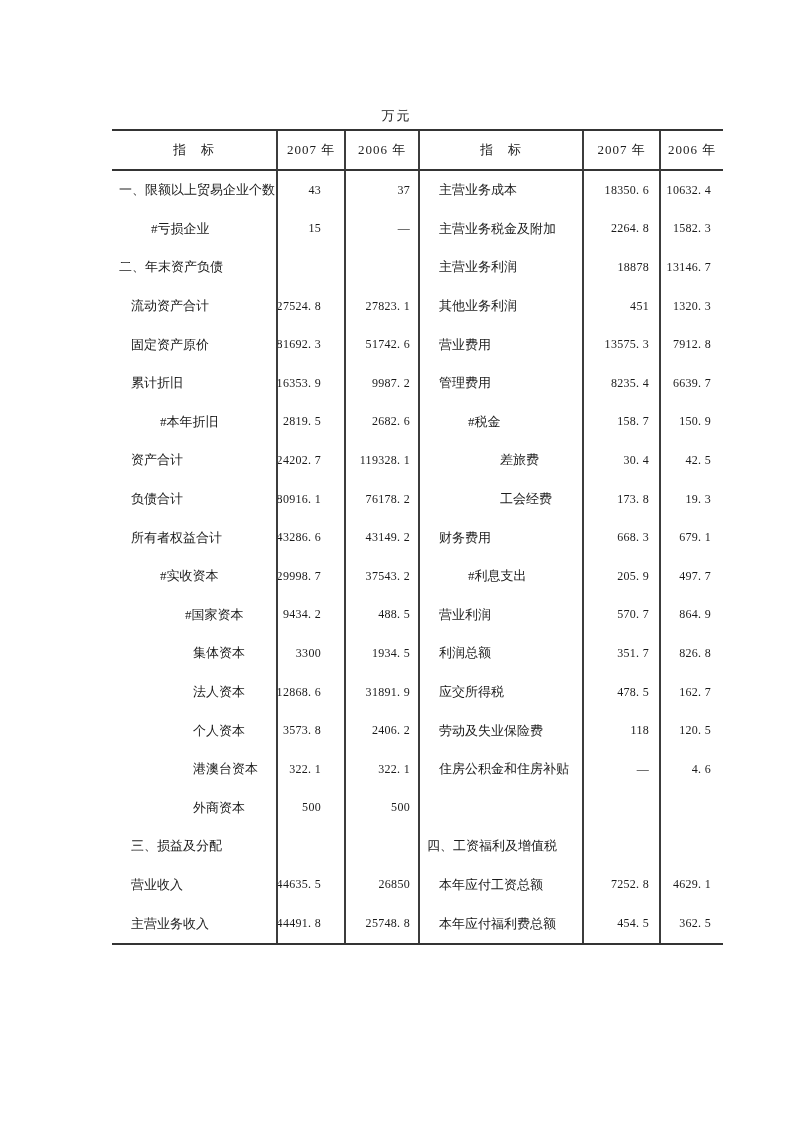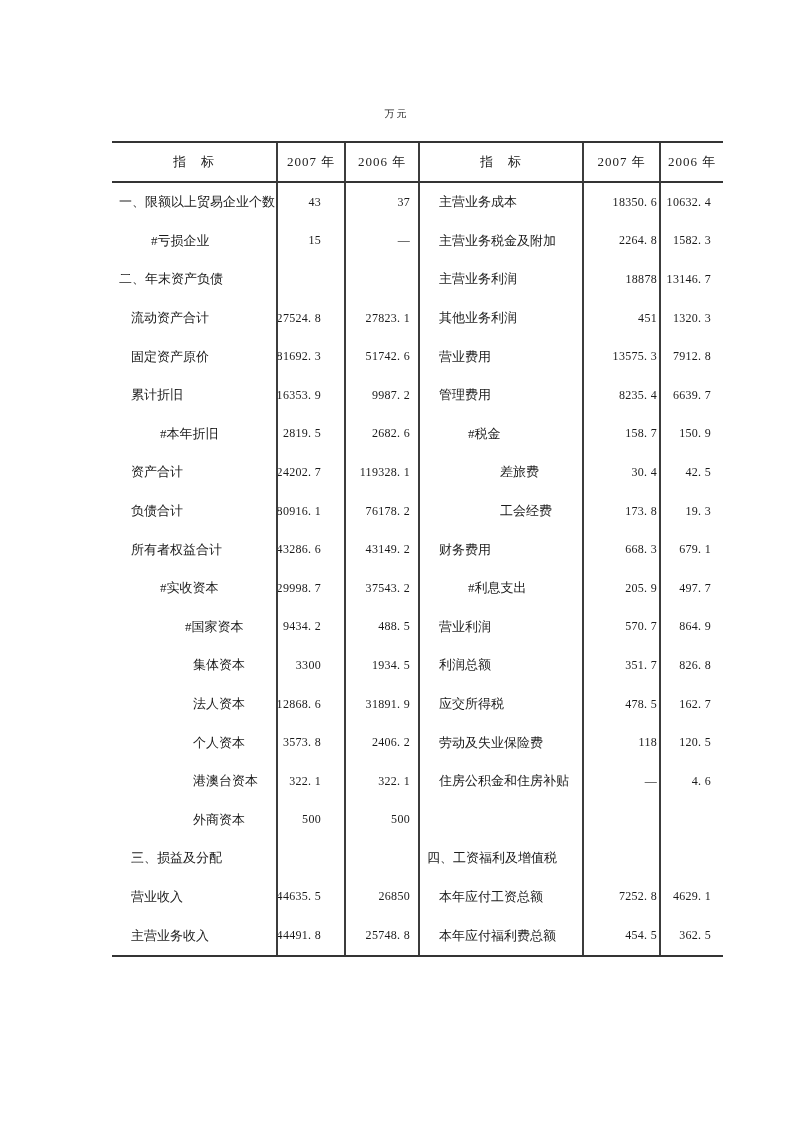--- a/index.html
+++ b/index.html
@@ -4,43 +4,42 @@
 <style>
   html,body{margin:0;padding:0;background:#ffffff;}
   body{
     width:793px;height:1122px;
     font-family:"Liberation Serif","DejaVu Serif",serif;
     color:#1b1b1b;
   }
   .page{position:relative;width:793px;height:1122px;background:#ffffff;overflow:hidden;}
   .unit-label{
     position:absolute;top:107px;left:0;right:0;
-    text-align:center;font-size:10px;letter-spacing:2px;color:#222;
+    text-align:center;font-size:13px;letter-spacing:2px;color:#222;
   }
   .tbl{
     position:absolute;left:112px;top:129px;width:611px;
     box-sizing:content-box;
     border-top:2px solid #343434;
     border-bottom:2px solid #343434;
     display:grid;
     grid-template-columns:166px 68px 74px 164px 77px 62px;
     grid-template-rows:40px repeat(20,38.6px);
-    margin-top:12px;
   }
   .trow{display:contents;}
   .cell{
     box-sizing:border-box;display:flex;align-items:center;
     font-size:13px;overflow:hidden;white-space:nowrap;color:#1b1b1b;
   }
   .bdr{border-right:2px solid #3c3c3c;}
   .hcell{justify-content:center;border-bottom:2px solid #343434;letter-spacing:1px;}
   .num{justify-content:flex-end;font-size:12px;letter-spacing:0.3px;}
   .c2{padding-right:23px;}
   .c3{padding-right:8px;}
-  .c5{padding-right:2px;}
+  .c5{padding-right:10px;}
   .c6{padding-right:12px;text-align:right;}
   .i0{padding-left:7px;}
   .i1{padding-left:19px;}
   .i2{padding-left:19px;}
   .i3{padding-left:39px;}
   .i4{padding-left:48px;}
   .i5{padding-left:80px;}
   .i6{padding-left:73px;}
   .i7{padding-left:81px;}
 </style>

